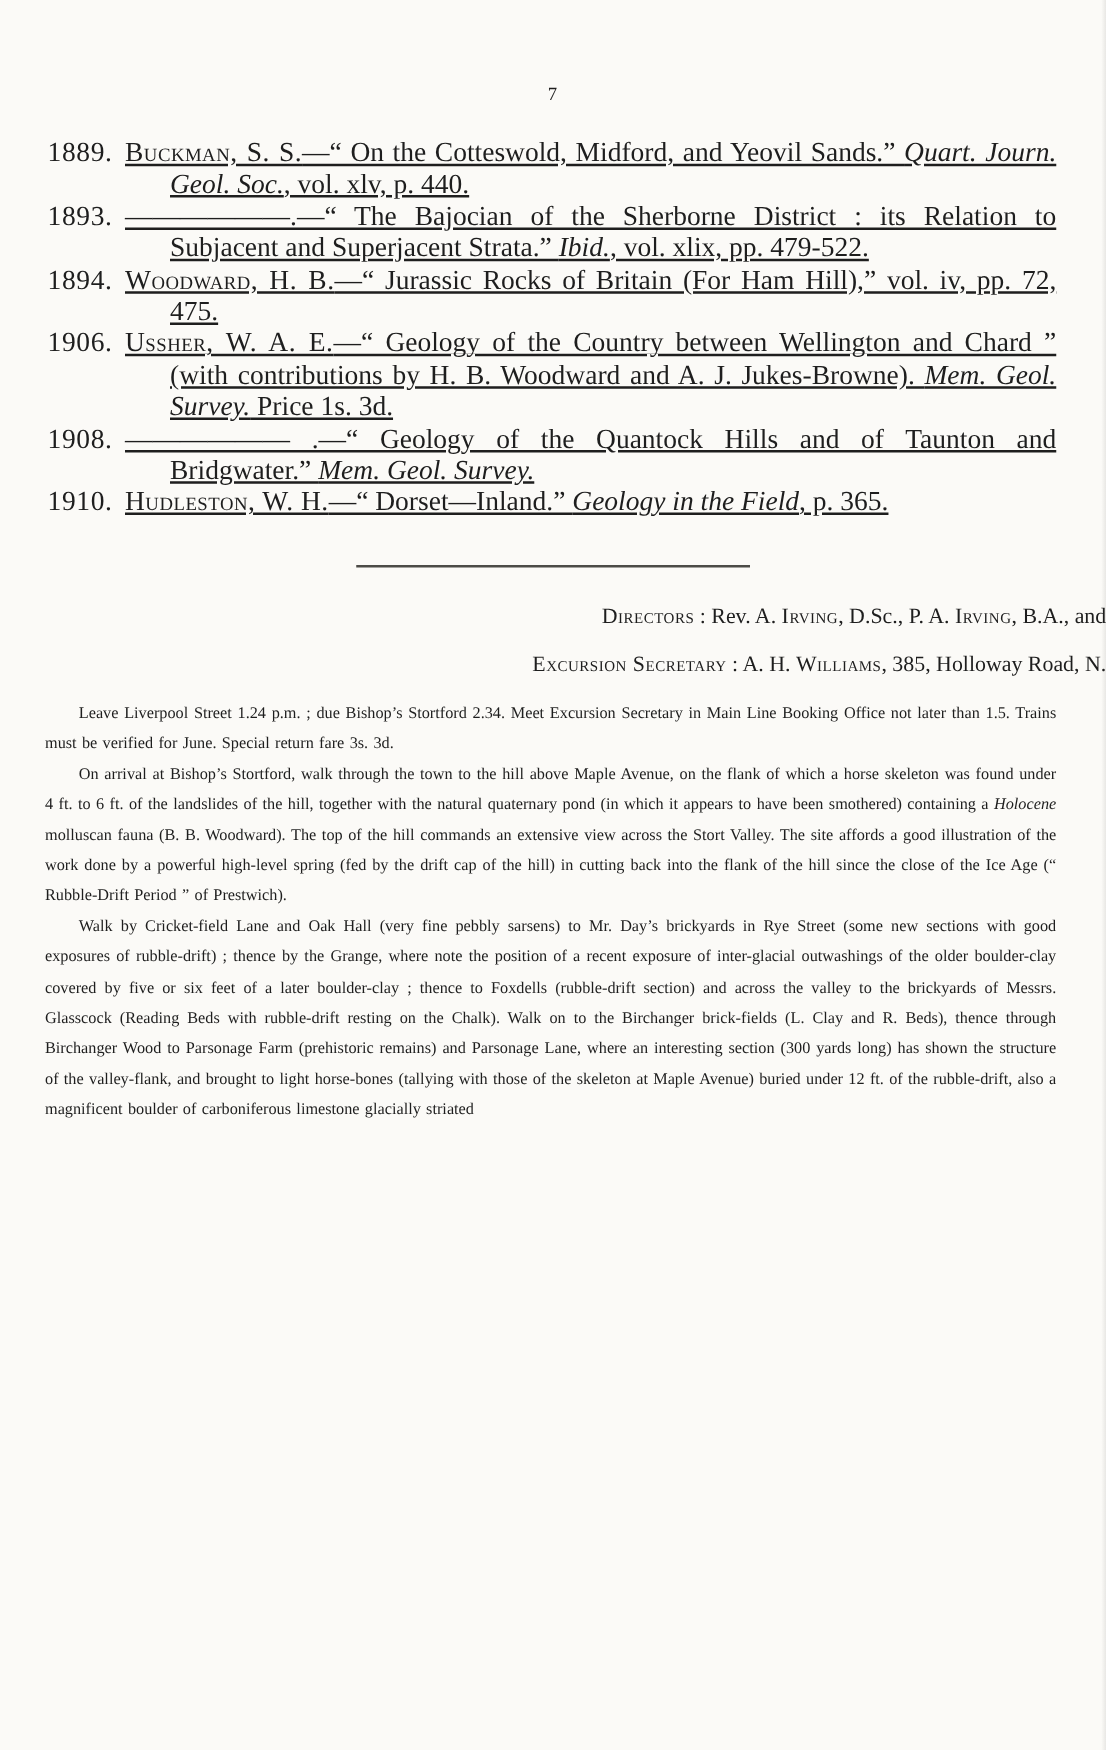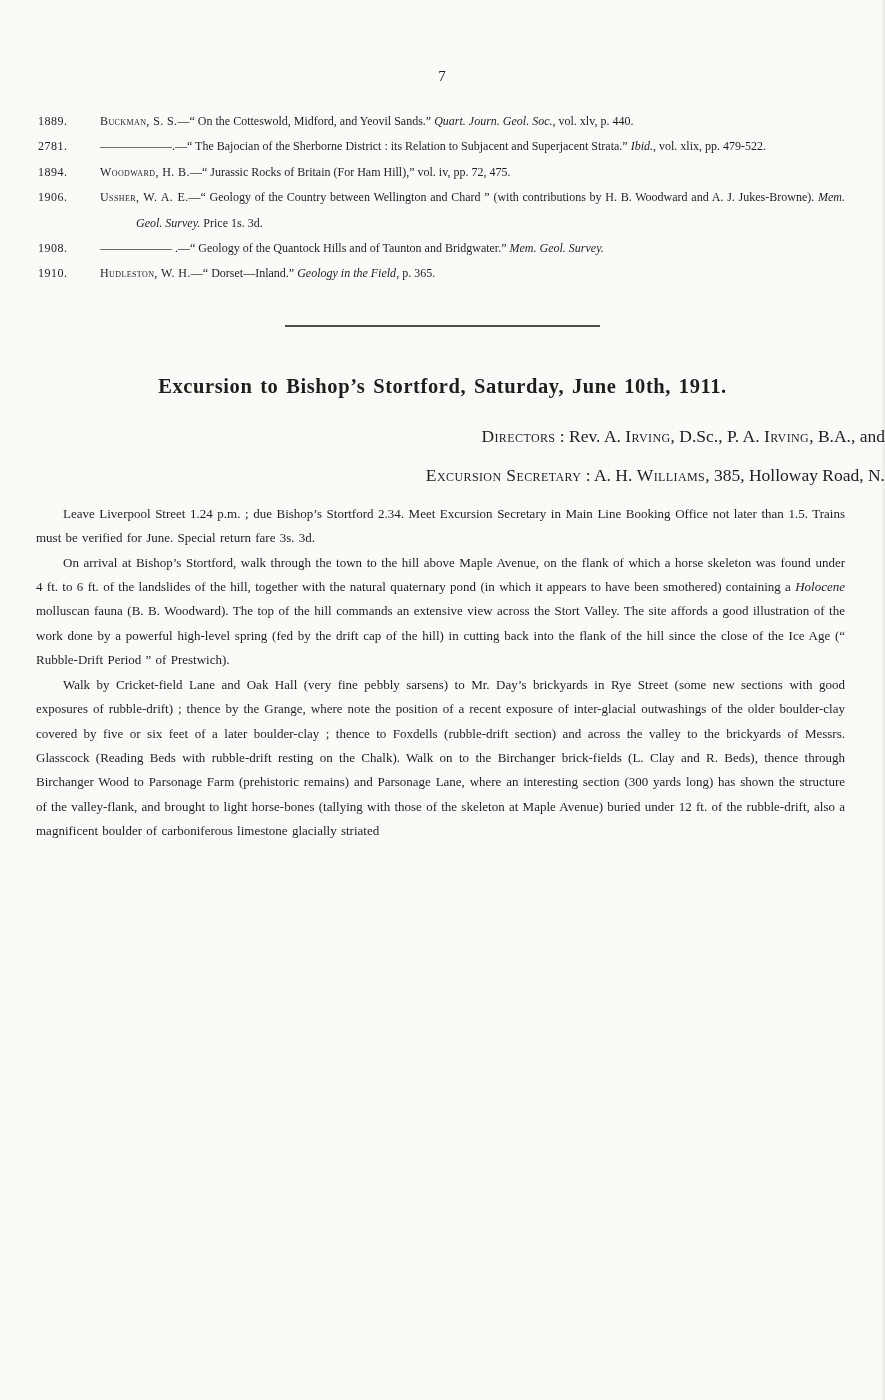--- a/index.html
+++ b/index.html
@@ -21,34 +21,35 @@
     pointer-events: none;
   }
   .page-number {
     padding-top: 68px;
     text-align: center;
     font-size: 15px;
     letter-spacing: 1px;
   }
   .bibliography {
     margin: 24px 40px 0 38px;
-    font-size: 12px;
+    font-size: 22px;
     line-height: 25.4px;
   }
   .entry { display: flex; }
   .entry .year {
     flex: 0 0 62px;
     width: 62px;
     letter-spacing: 0.5px;
   }
   .entry .entry-text {
     flex: 1;
     text-align: justify;
     padding-left: 36px;
     text-indent: -36px;
+    text-decoration: underline;
   }
   .sc { font-variant: small-caps; letter-spacing: 0.4px; }
   .i  { font-style: italic; }
   .divider {
     width: 315px;
     height: 0;
     margin: 38px auto 0;
     border-top: 2px solid #4c4b47;
   }
   .title {
@@ -86,21 +87,21 @@
   <div class="page-number">7</div>
 
   <div class="bibliography">
 
       <div class="entry">
         <div class="year">1889.</div>
         <div class="entry-text"><span class="sc">Buckman, S. S.</span><span>—“ On the Cotteswold, Midford, and Yeovil Sands.” </span><span class="i">Quart. Journ. Geol. Soc.</span><span>, vol. xlv, p. 440.</span></div>
       </div>
 
       <div class="entry">
-        <div class="year">2781.</div>
+        <div class="year">1893.</div>
         <div class="entry-text"><span>——————.—“ The Bajocian of the Sherborne District : its Relation to Subjacent and Superjacent Strata.”  </span><span class="i">Ibid.</span><span>, vol. xlix, pp. 479-522.</span></div>
       </div>
 
       <div class="entry">
         <div class="year">1894.</div>
         <div class="entry-text"><span class="sc">Woodward, H. B.</span><span>—“ Jurassic Rocks of Britain (For Ham Hill),” vol. iv, pp. 72, 475.</span></div>
       </div>
 
       <div class="entry">
         <div class="year">1906.</div>
@@ -114,21 +115,20 @@
 
       <div class="entry">
         <div class="year">1910.</div>
         <div class="entry-text"><span class="sc">Hudleston, W. H.</span><span>—“ Dorset—Inland.”  </span><span class="i">Geology in the Field</span><span>, p. 365.</span></div>
       </div>
 
     </div>
 
   <div class="divider"></div>
 
-  <h1 class="title">Excursion to Bishop’s Stortford, Saturday, June 10th, 1911.</h1>
 
   <div class="directors">
 
       <div class="center-line"><span class="sc">Directors</span><span> : Rev. A. </span><span class="sc">Irving</span><span>, D.Sc., P. A. </span><span class="sc">Irving</span><span>, B.A., and</span></div>
 
     </div>
 
   <div class="secretary">
 
       <div class="center-line"><span class="sc">Excursion Secretary</span><span> : A. H. </span><span class="sc">Williams</span><span>, 385, Holloway Road, N.</span></div>

